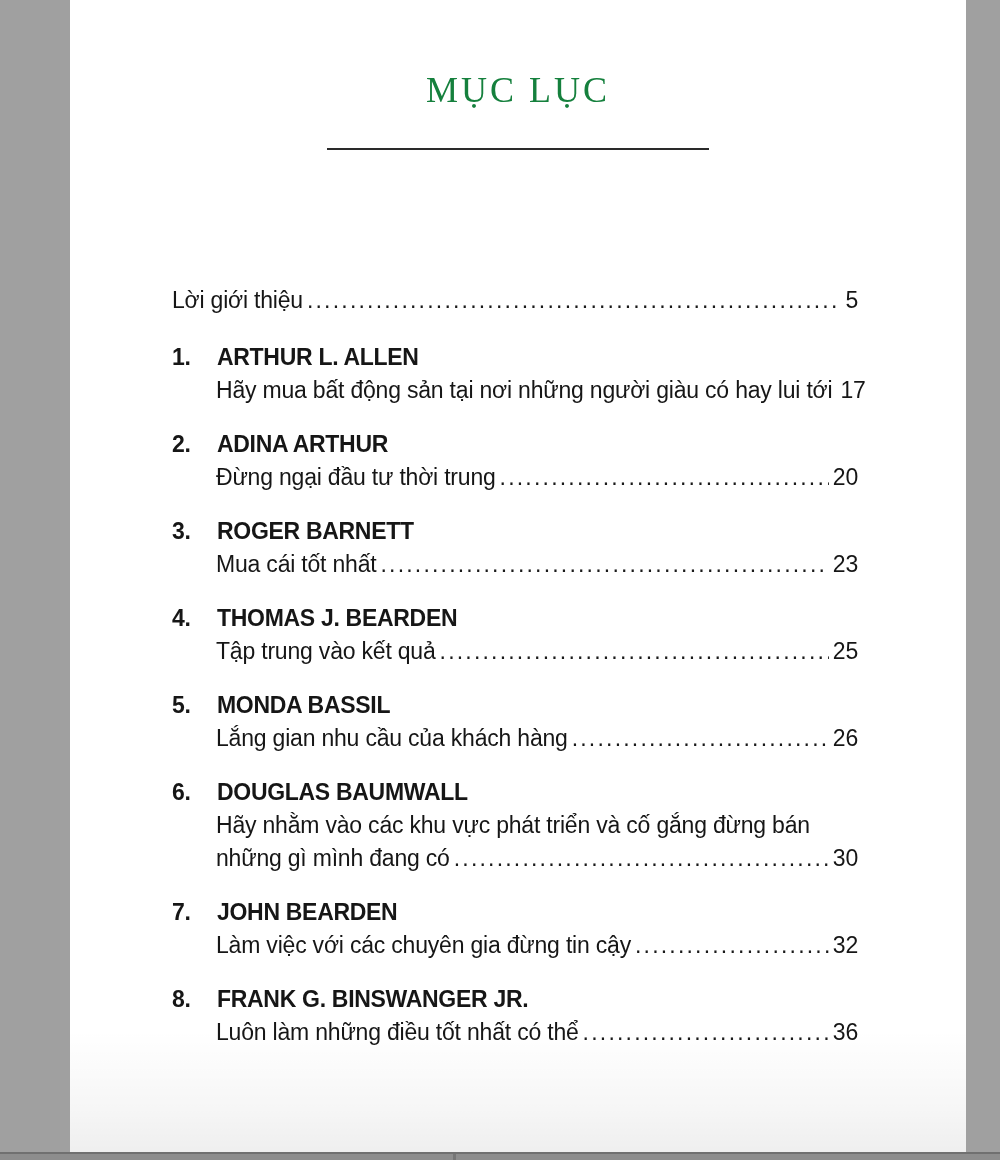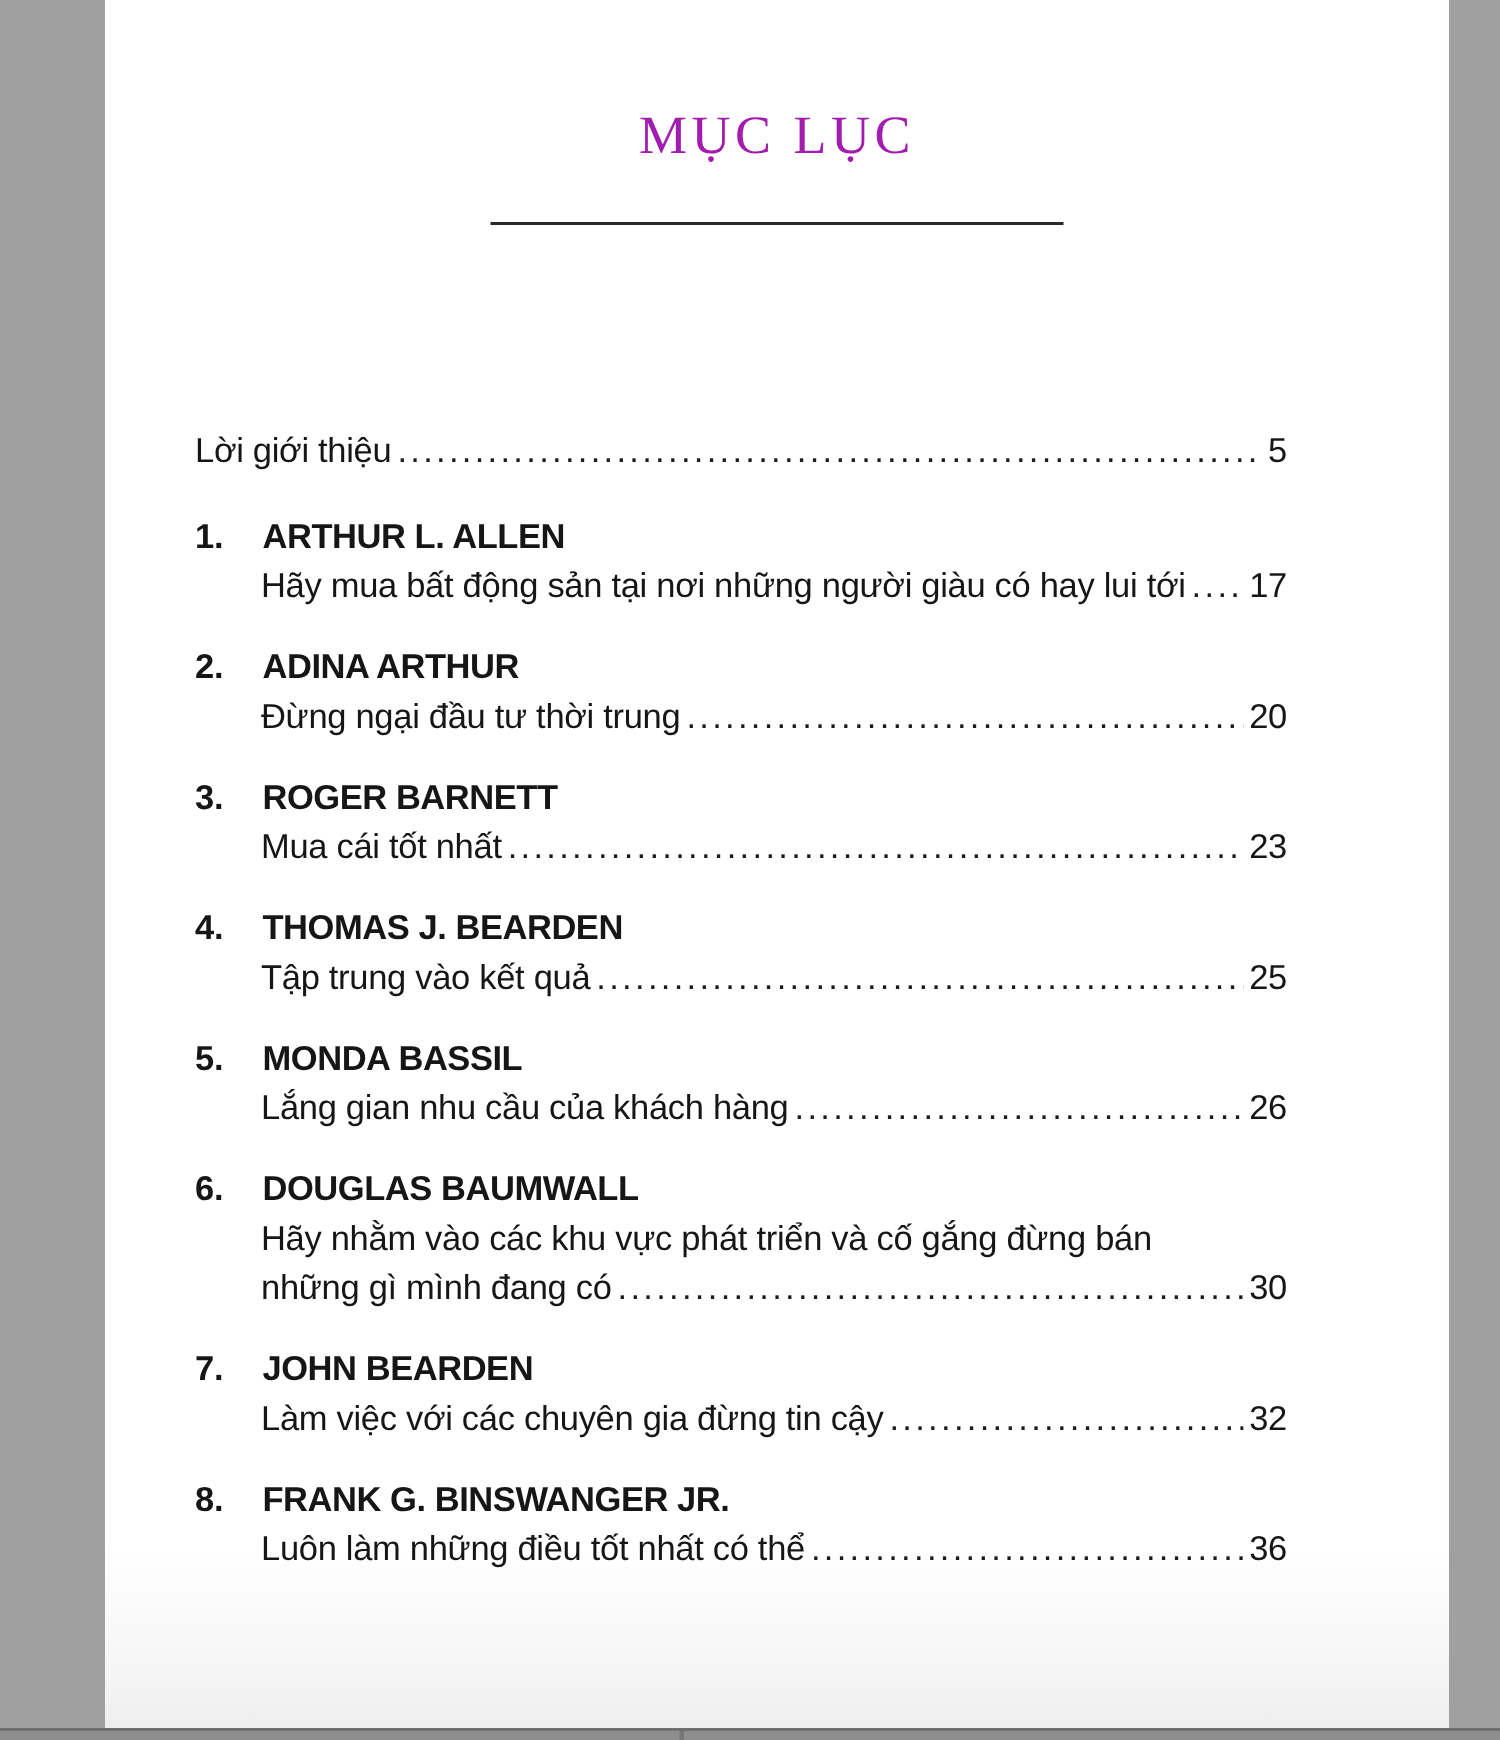--- a/index.html
+++ b/index.html
@@ -39,32 +39,32 @@
     pointer-events: none;
   }
   .doc-title {
     margin: 70px 0 0 0;
     text-align: center;
     font-family: "Liberation Serif", serif;
     font-weight: normal;
     font-size: 36px;
     line-height: 40px;
     letter-spacing: 3px;
-    color: #a21caf;
+    color: #15803d;
   }
   .title-rule {
     width: 382px;
     margin: 38px auto 0 auto;
     border: none;
     border-top: 2px solid #2a2a2a;
     height: 0;
   }
   .toc {
     margin-top: 134px;
-    padding: 0 108px 0 60px;
+    padding: 0 108px 0 102px;
     font-size: 23px;
     line-height: 33px;
     letter-spacing: -0.2px;
   }
   .toc-row {
     display: flex;
     align-items: baseline;
   }
   .intro-row {
     margin-bottom: 24px;

